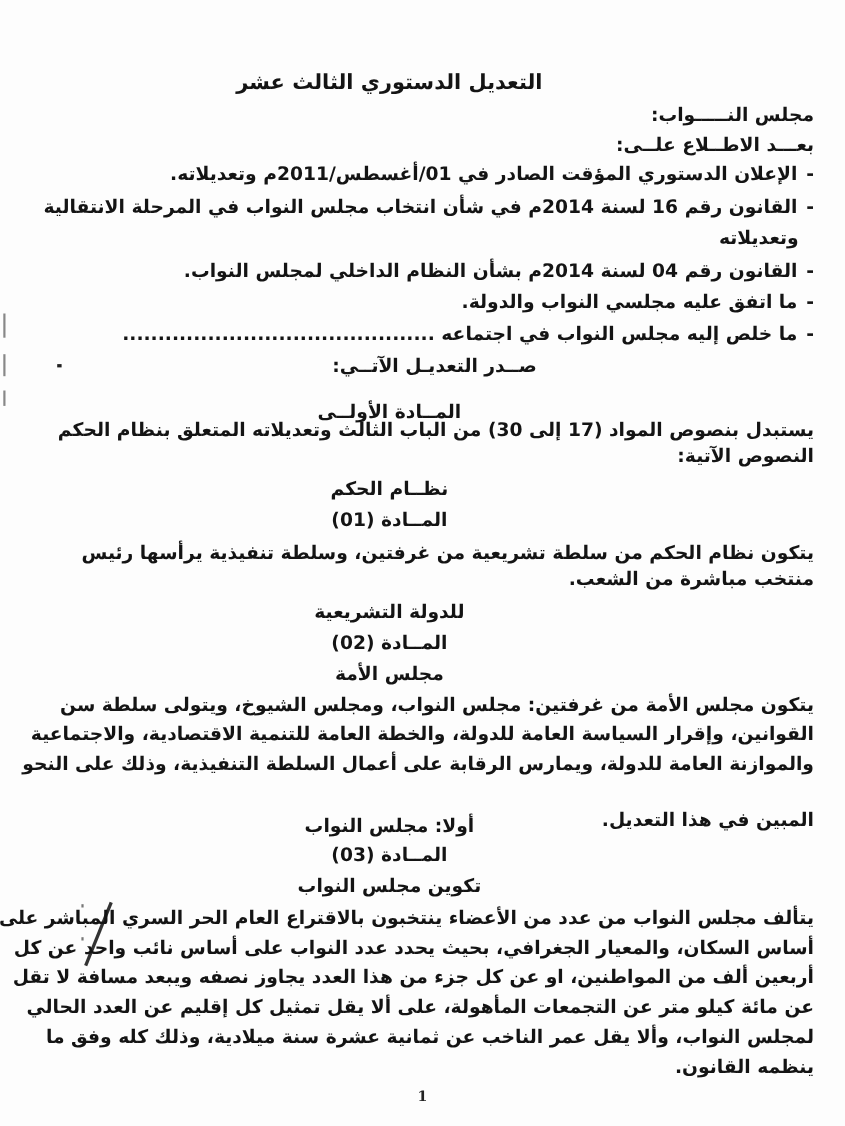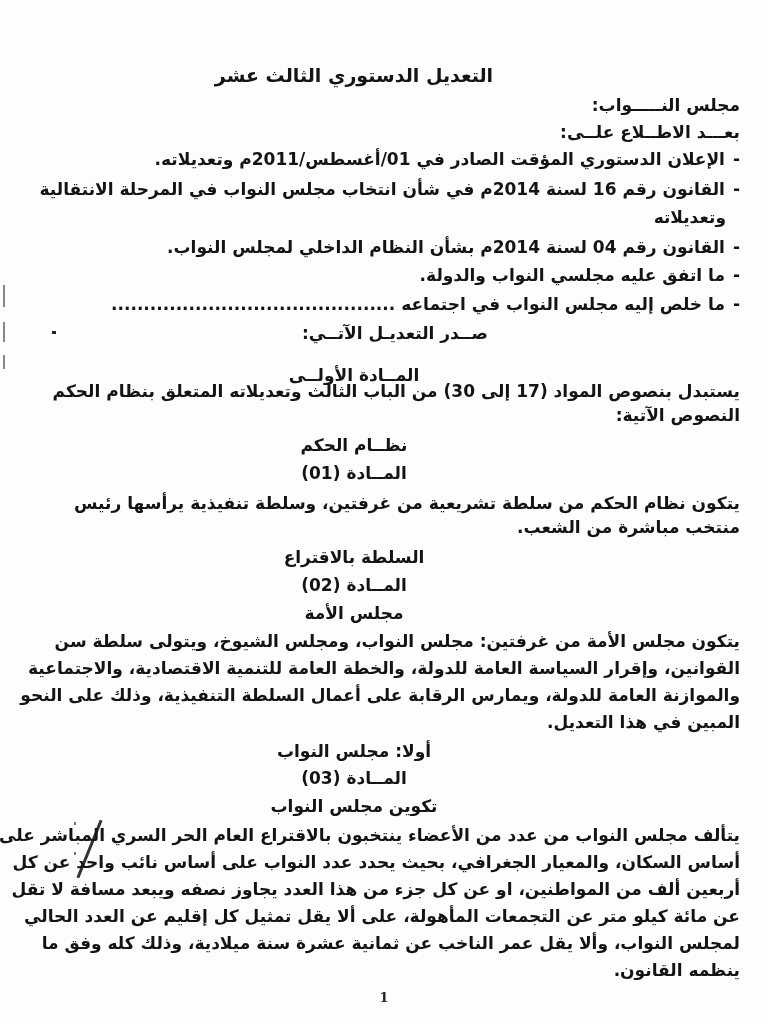--- a/index.html
+++ b/index.html
@@ -95,28 +95,28 @@
 
   <div class="line justify" style="top:378px; width:610px;">يستبدل بنصوص المواد (17 إلى 30) من الباب الثالث وتعديلاته المتعلق بنظام الحكم</div>
   <div class="line right" style="top:402px;">النصوص الآتية:</div>
 
   <div class="line center" style="top:432px;">نظــام الحكم</div>
   <div class="line center" style="top:460px;">المــادة (01)</div>
 
   <div class="line justify" style="top:490px; width:640px;">يتكون نظام الحكم من سلطة تشريعية من غرفتين، وسلطة تنفيذية يرأسها رئيس</div>
   <div class="line right" style="top:514px;">منتخب مباشرة من الشعب.</div>
 
-  <div class="line center" style="top:544px;">السلطة بالاقتراع</div>
+  <div class="line center" style="top:544px;">للدولة التشريعية</div>
   <div class="line center" style="top:572px;">المــادة (02)</div>
   <div class="line justify" style="top:628px; width:640px;">يتكون مجلس الأمة من غرفتين: مجلس النواب، ومجلس الشيوخ، ويتولى سلطة سن</div>
 
   <div class="line center" style="top:600px;">مجلس الأمة</div>
   <div class="line justify" style="top:655px; width:640px;">القوانين، وإقرار السياسة العامة للدولة، والخطة العامة للتنمية الاقتصادية، والاجتماعية</div>
   <div class="line justify" style="top:682px; width:640px;">والموازنة العامة للدولة، ويمارس الرقابة على أعمال السلطة التنفيذية، وذلك على النحو</div>
-  <div class="line right" style="top:709px;">المبين في هذا التعديل.</div>
+  <div class="line right" style="top:733px;">المبين في هذا التعديل.</div>
 
   <div class="line center" style="top:738px;">أولا: مجلس النواب</div>
   <div class="line center" style="top:765px;">المــادة (03)</div>
   <div class="line center" style="top:793px;">تكوين مجلس النواب</div>
 
   <div class="line justify" style="top:849px; width:640px;">أساس السكان، والمعيار الجغرافي، بحيث يحدد عدد النواب على أساس نائب واحد عن كل</div>
   <div class="line justify" style="top:822px; width:640px;">يتألف مجلس النواب من عدد من الأعضاء ينتخبون بالاقتراع العام الحر السري المباشر على</div>
   <div class="line justify" style="top:876px; width:640px;">أربعين ألف من المواطنين، او عن كل جزء من هذا العدد يجاوز نصفه ويبعد مسافة لا تقل</div>
   <div class="line justify" style="top:903px; width:640px;">عن مائة كيلو متر عن التجمعات المأهولة، على ألا يقل تمثيل كل إقليم عن العدد الحالي</div>
   <div class="line justify" style="top:930px; width:640px;">لمجلس النواب، وألا يقل عمر الناخب عن ثمانية عشرة سنة ميلادية، وذلك كله وفق ما</div>

